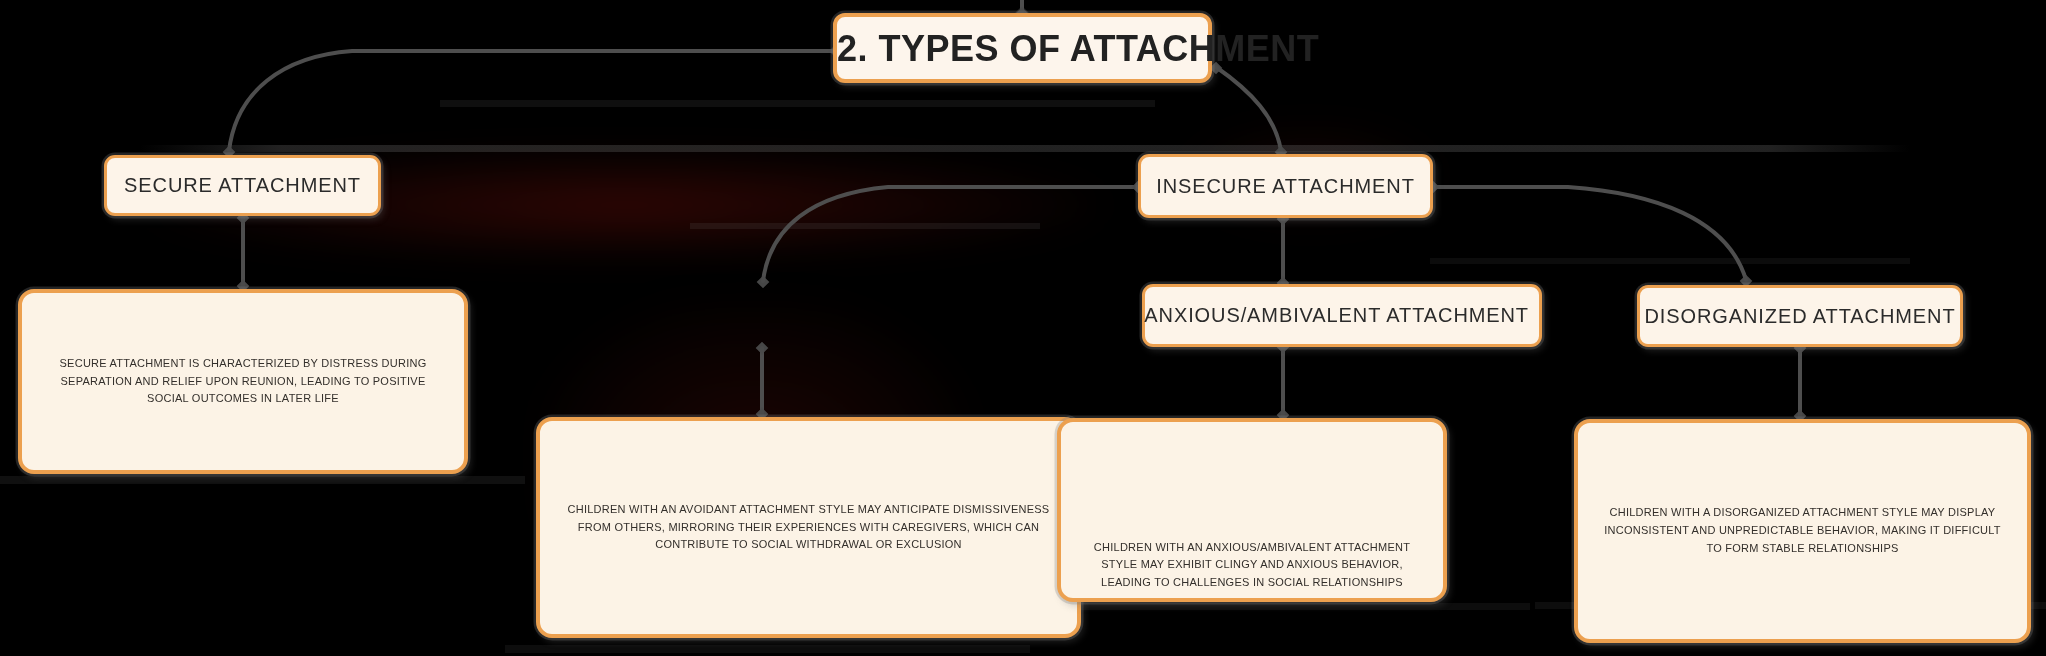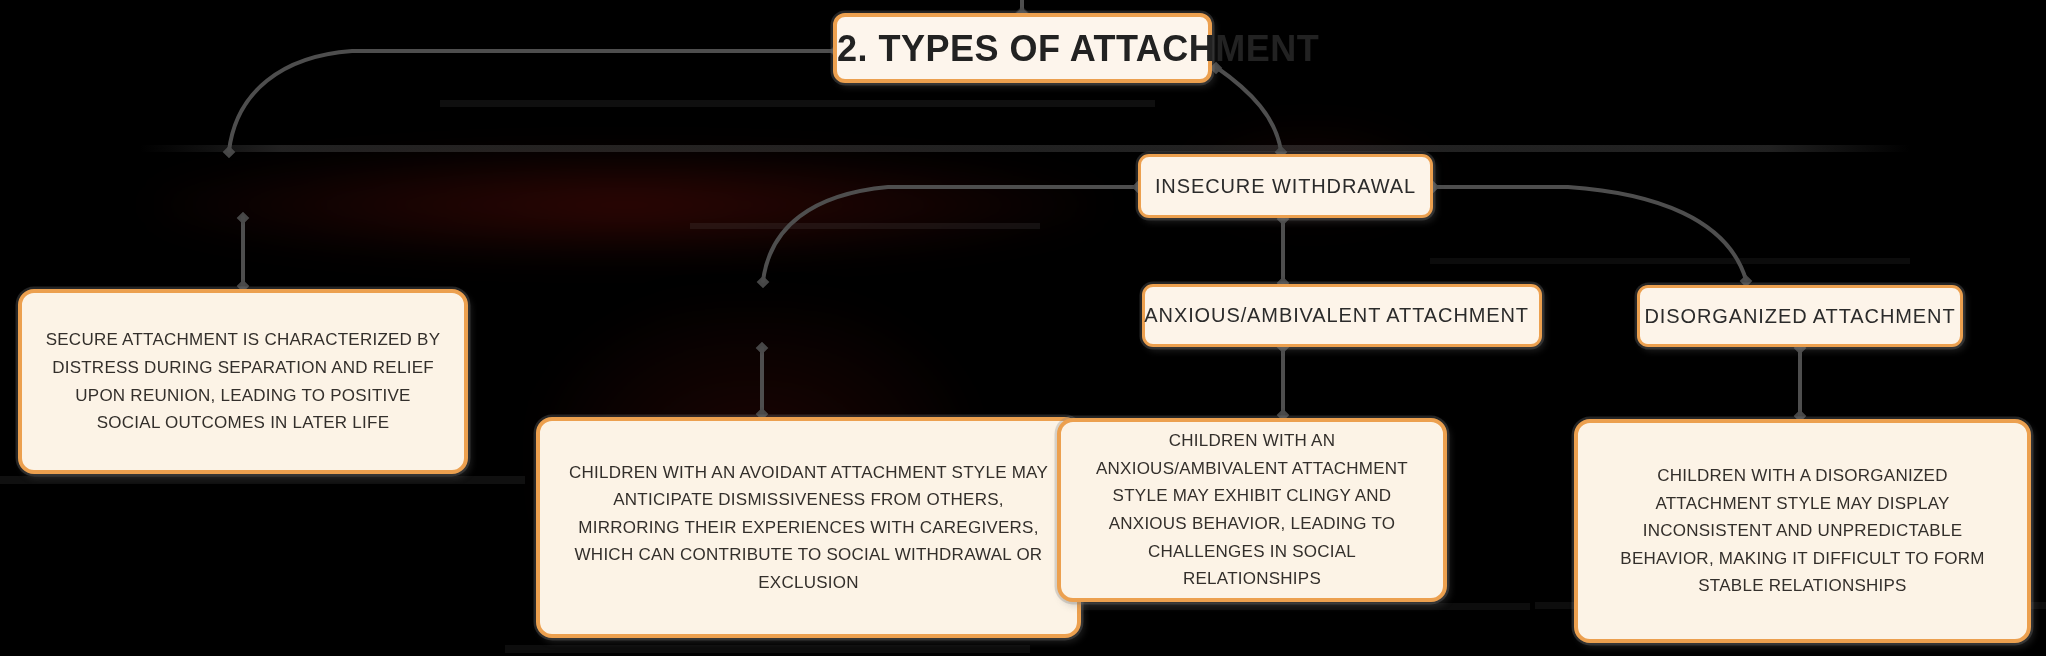--- a/index.html
+++ b/index.html
@@ -38,35 +38,35 @@
     border-width:4px;border-radius:12px;background:#fdf5ec;
   }
   .node.root .lbl{
     font-size:36px;font-weight:800;letter-spacing:.5px;color:#222;
   }
   .node.desc{
     border-width:4px;border-radius:16px;background:#fcf3e6;
   }
   .node.desc .lbl{
     white-space:normal;
-    font-size:17px;font-weight:400;letter-spacing:.25px;
+    font-size:11px;font-weight:400;letter-spacing:.25px;
     line-height:1.62;
     padding:6px 22px;
     color:#332f2b;
   }
   
   #n-root        {left:833px; top:13px;  width:379px; height:70px;}
   #n-secure      {left:104px; top:155px; width:277px; height:61px;}
   #n-insecure    {left:1138px;top:154px; width:295px; height:64px;}
   #n-avoidant    {left:621px; top:284px; width:281px; height:63px;}
   #n-anxious     {left:1142px;top:284px; width:400px; height:63px;justify-content:flex-end;}
   #n-disorg      {left:1637px;top:285px; width:326px; height:62px;}
   #d-secure      {left:18px;  top:289px; width:450px; height:185px;}
   #d-avoidant    {left:536px; top:417px; width:545px; height:221px;}
-  #d-anxious     {left:1057px;top:418px; width:390px; height:184px;}
+  #d-anxious     {left:1057px;top:418px; width:390px; height:184px;align-items:flex-end;}
   #d-disorg      {left:1574px;top:419px; width:457px; height:224px;}
 </style>
 </head>
 <body>
 
 <div class="canvas">
 
   <div class="blob" style="left:150px;top:150px;width:950px;height:110px;
               background:radial-gradient(ellipse at center, rgba(96,14,8,.5), rgba(60,8,5,.22) 55%, transparent 75%);"></div>
   <div class="blob" style="left:540px;top:300px;width:430px;height:320px;
@@ -117,23 +117,26 @@
       <rect x="1741.5" y="276.5" width="9" height="9" transform="rotate(45 1746 281)"></rect>
       <rect x="1795.5" y="343.5" width="9" height="9" transform="rotate(45 1800 348)"></rect>
       <rect x="1795.5" y="411.5" width="9" height="9" transform="rotate(45 1800 416)"></rect>
     </g>
   </svg>
 
   <div class="node root" id="n-root">
     <span class="lbl">2. TYPES OF ATTACHMENT</span>
   </div>
 
+  <div class="node" id="n-secure">
+    <span class="lbl">SECURE ATTACHMENT</span>
+  </div>
 
   <div class="node" id="n-insecure">
-    <span class="lbl">INSECURE WITHDRAWAL</span>
+    <span class="lbl">INSECURE ATTACHMENT</span>
   </div>
 
 
   <div class="node" id="n-anxious">
     <span class="lbl">ANXIOUS/AMBIVALENT ATTACHMENT</span>
   </div>
 
   <div class="node" id="n-disorg">
     <span class="lbl">DISORGANIZED ATTACHMENT</span>
   </div>

